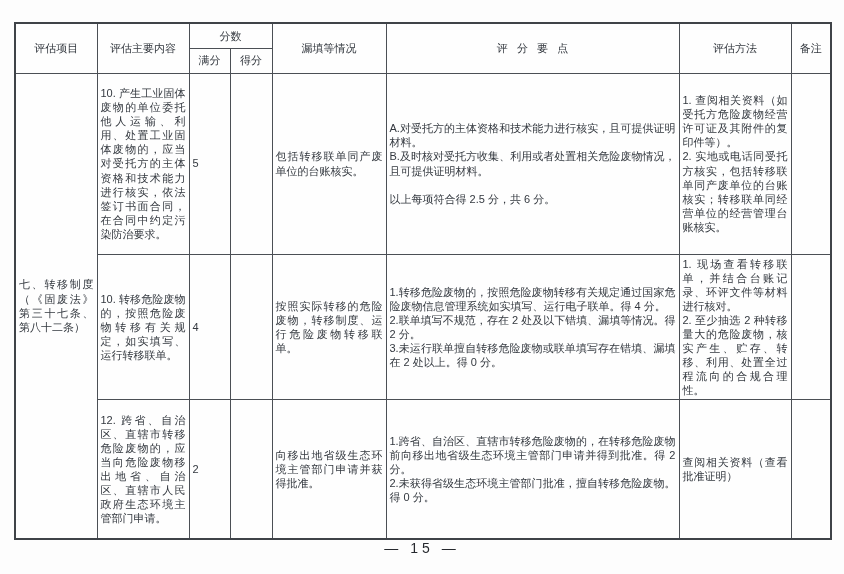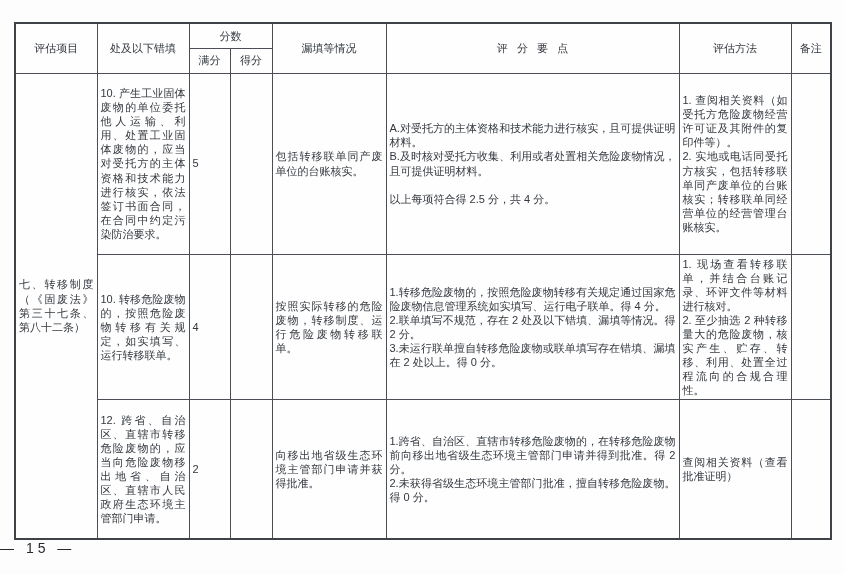--- a/index.html
+++ b/index.html
@@ -44,21 +44,21 @@
   .c-full, .c-got { text-align: center; }
   .c-standard { font-size: 13px; line-height: 1.4; }
   .c-points { font-size: 12px; line-height: 1.35; }
   .c-method { font-size: 12px; line-height: 1.35; }
   .v-top { vertical-align: top; }
   .v-mid { vertical-align: middle; }
   .pageno {
     position: absolute;
     left: 0; right: 0;
     top: 540px;
-    text-align: left;
+    text-align: center;
     font-size: 14px;
     letter-spacing: 4px;
     color: #26292e;
   }
 </style>
 </head>
 <body>
 
 <div class="page">
 
@@ -69,21 +69,21 @@
       <col style="width:41px">
       <col style="width:42px">
       <col style="width:114px">
       <col style="width:293px">
       <col style="width:112px">
       <col style="width:40px">
     </colgroup>
     <thead>
       <tr style="height:25px">
         <th rowspan="2">评估项目</th>
-        <th rowspan="2">处及以下错填</th>
+        <th rowspan="2">评估主要内容</th>
         <th colspan="2">分数</th>
         <th rowspan="2">漏填等情况</th>
         <th rowspan="2">评   分   要   点</th>
         <th rowspan="2">评估方法</th>
         <th rowspan="2">备注</th>
       </tr>
       <tr style="height:25px">
         <th>满分</th>
         <th>得分</th>
       </tr>
@@ -91,21 +91,21 @@
     <tbody>
       <tr style="height:181px">
         <td rowspan="3" class="c-item v-mid">七、转移制度（《固废法》第三十七条、第八十二条）</td>
         <td class="c-content v-top">10. 产生工业固体废物的单位委托他人运输、利用、处置工业固体废物的，应当对受托方的主体资格和技术能力进行核实，依法签订书面合同，在合同中约定污染防治要求。</td>
         <td class="c-full v-mid">5</td>
         <td class="c-got v-mid"></td>
         <td class="c-standard v-mid">包括转移联单同产废单位的台账核实。</td>
         <td class="c-points v-mid">A.对受托方的主体资格和技术能力进行核实，且可提供证明材料。
 B.及时核对受托方收集、利用或者处置相关危险废物情况，且可提供证明材料。
 
-以上每项符合得 2.5 分，共 4 分。</td>
+以上每项符合得 2.5 分，共 6 分。</td>
         <td class="c-method v-top">1. 查阅相关资料（如受托方危险废物经营许可证及其附件的复印件等）。
 2. 实地或电话同受托方核实，包括转移联单同产废单位的台账核实；转移联单同经营单位的经营管理台账核实。</td>
         <td class="c-remark"></td>
       </tr>
       <tr style="height:141px">
         <td class="c-content v-mid">10. 转移危险废物的，按照危险废物转移有关规定，如实填写、运行转移联单。</td>
         <td class="c-full v-mid">4</td>
         <td class="c-got v-mid"></td>
         <td class="c-standard v-mid">按照实际转移的危险废物，转移制度、运行危险废物转移联单。</td>
         <td class="c-points v-mid">1.转移危险废物的，按照危险废物转移有关规定通过国家危险废物信息管理系统如实填写、运行电子联单。得 4 分。

